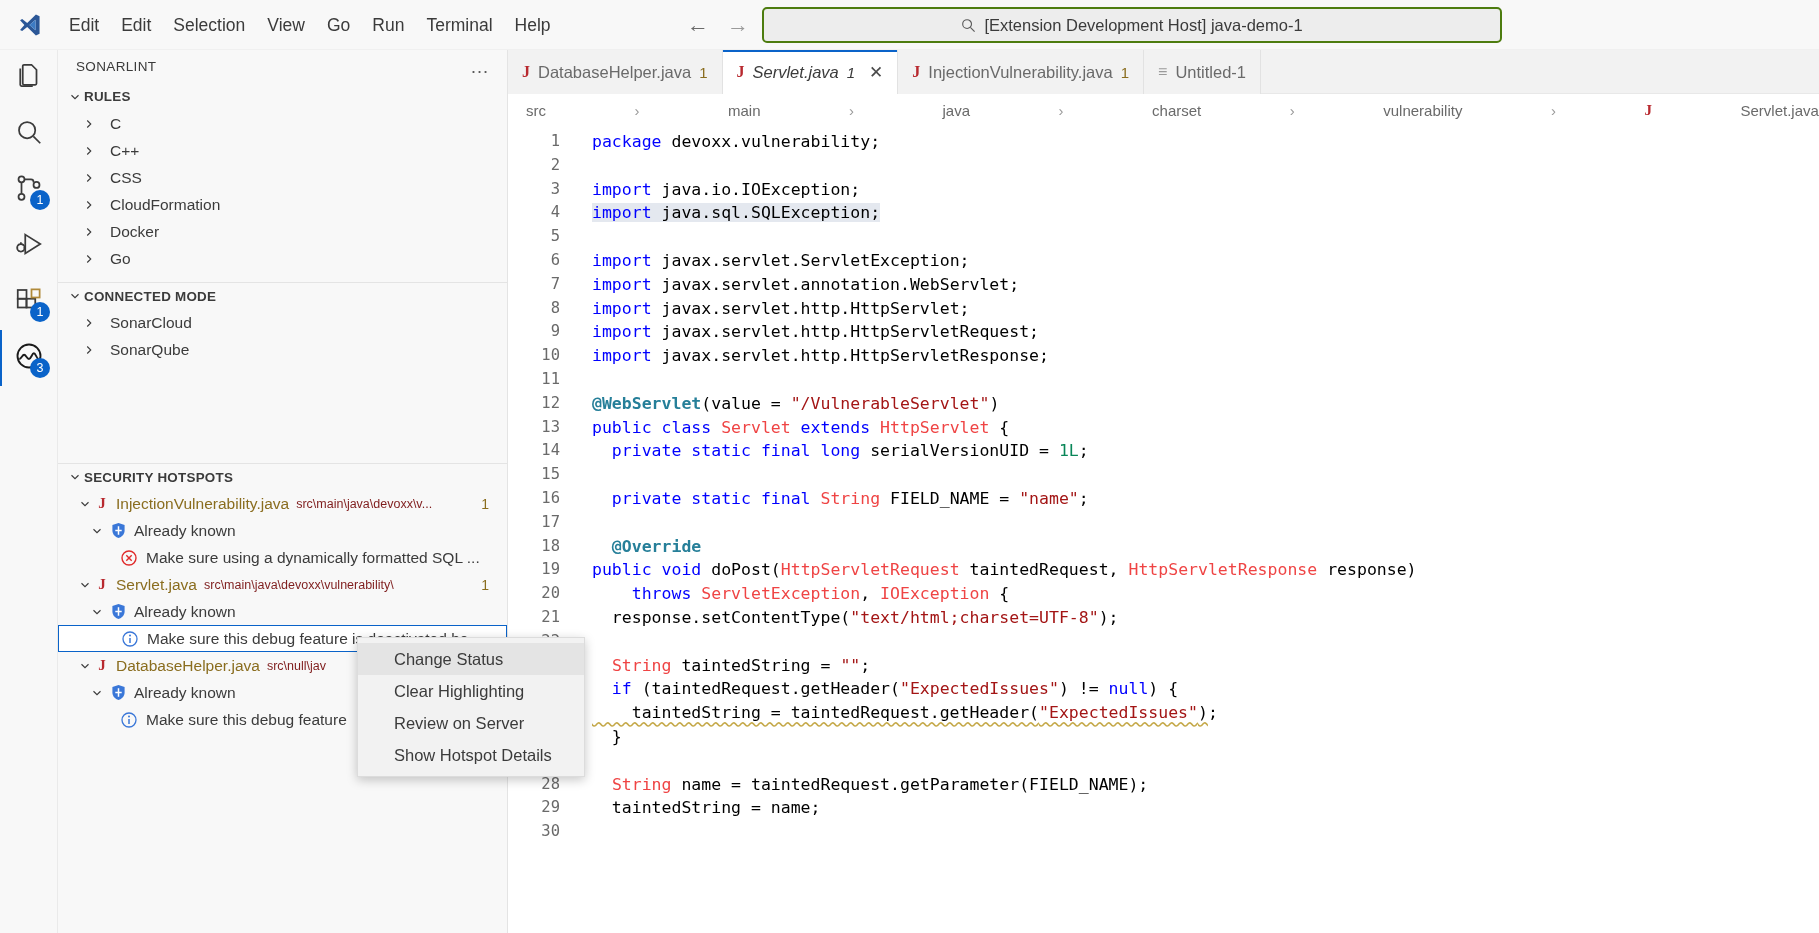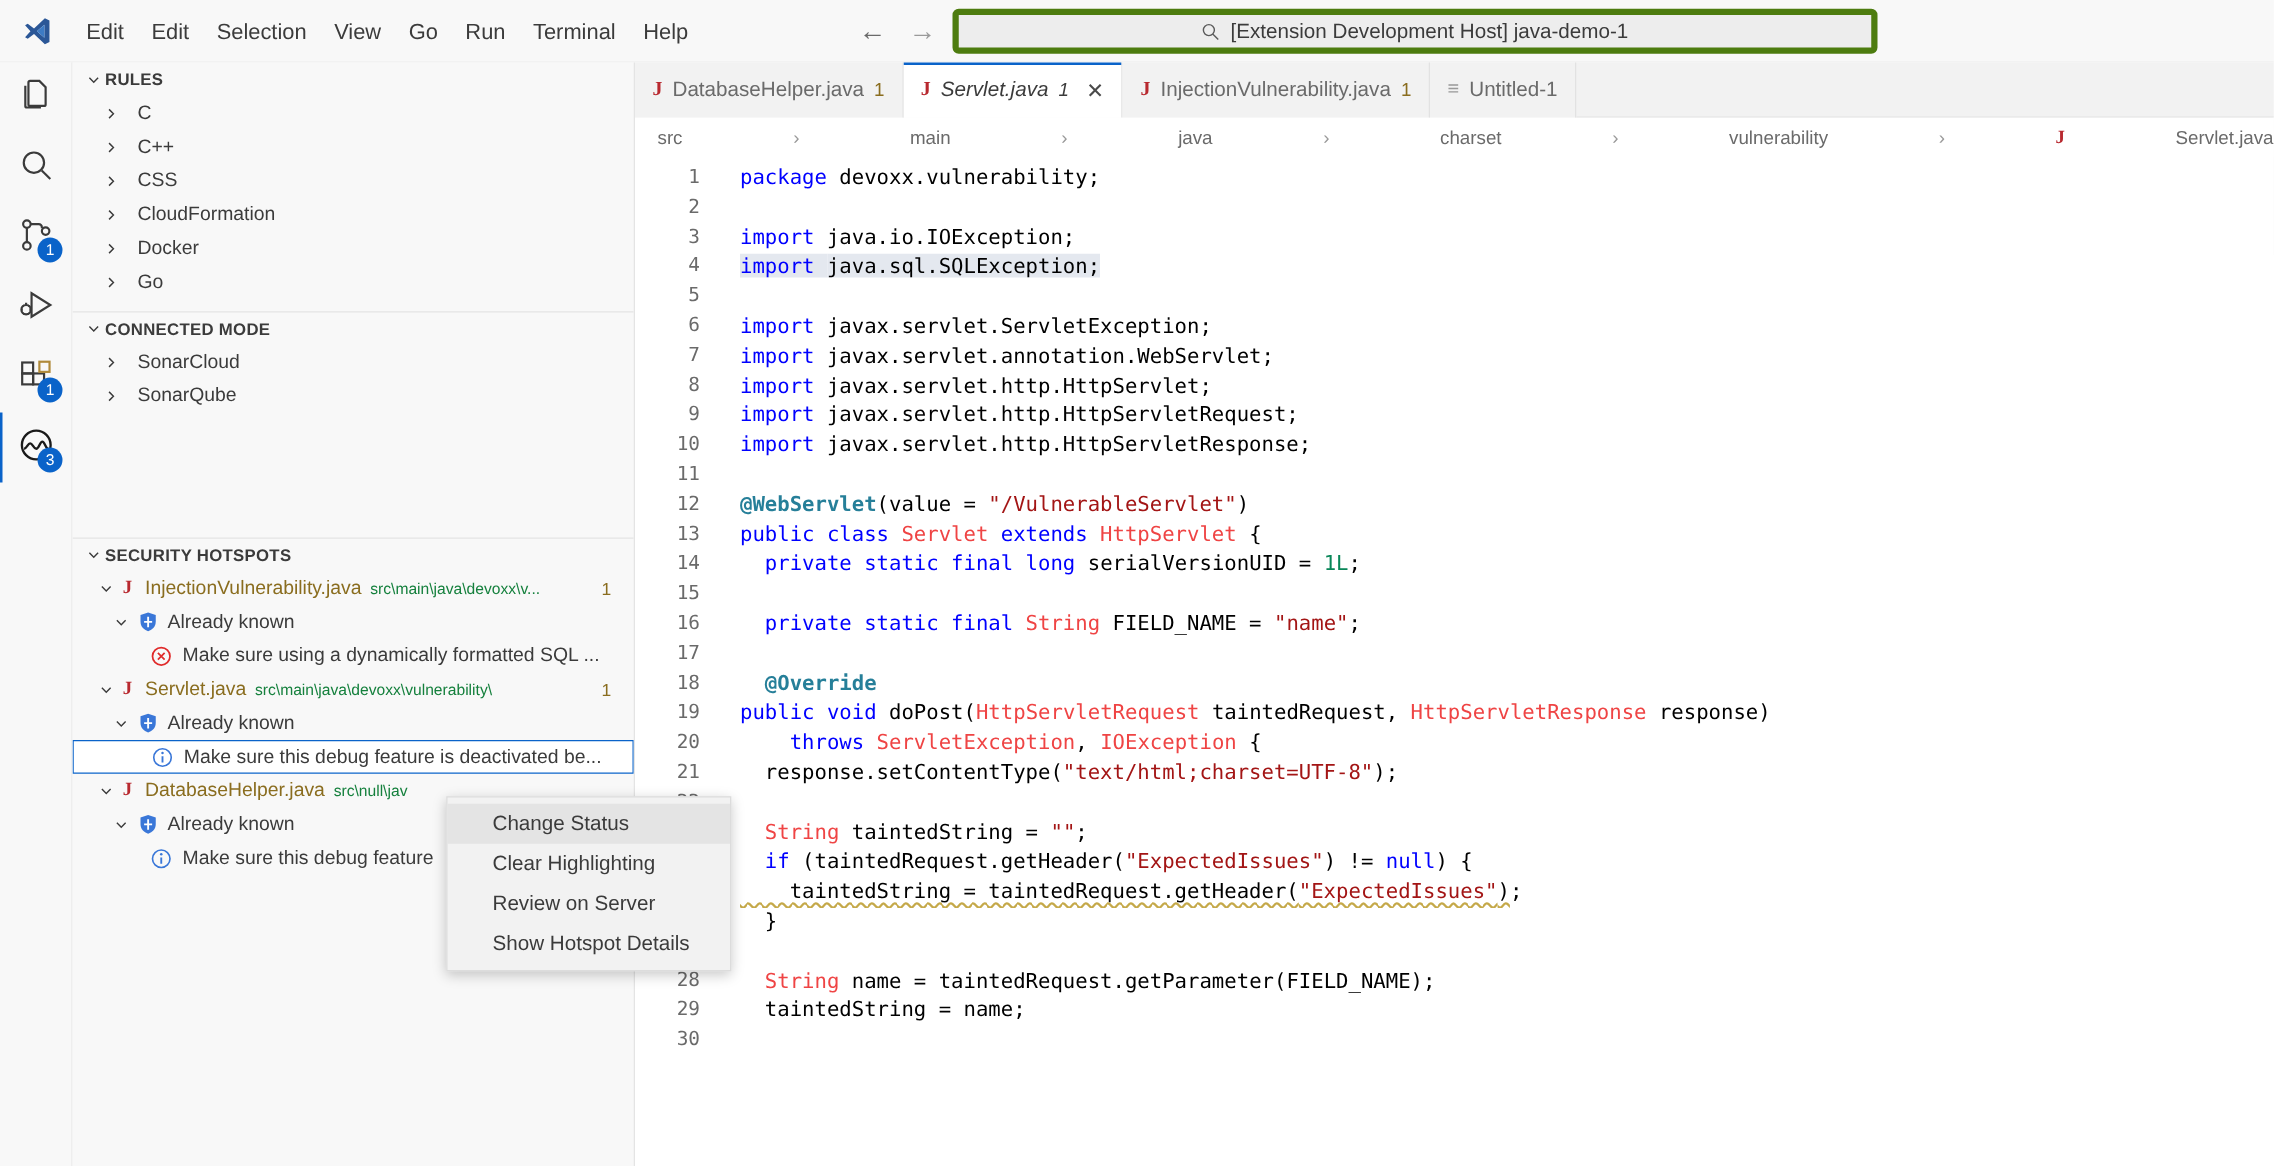--- a/index.html
+++ b/index.html
@@ -22,21 +22,21 @@
   .menubar { display:flex; align-items:center; height:50px; }
   .menu-item {
     padding:4px 11px; font-size:17.5px; color:#3b3b3b; cursor:default;
     line-height:22px;
   }
   .nav-arrows { position:absolute; left:686px; top:0; height:50px; display:flex; align-items:center; gap:16px; }
   .nav-arrow { color:#6a6a6a; font-size:22px; cursor:default; width:24px; text-align:center;}
   .nav-arrow.fwd { color:#9a9a9a; }
   .cmdcenter {
     position:absolute; left:762px; top:7px; width:740px; height:36px;
-    background:#ededed; border:5px solid #4d7c0f; border-radius:5px;
+    background:#ededed; border:2px solid #4d7c0f; border-radius:5px;
     display:flex; align-items:center; justify-content:center; gap:8px;
     font-size:16.5px; color:#3b3b3b;
   }
   .cmdcenter .magnifier { width:15px; height:15px; display:inline-block; position:relative; }
   .cmdcenter .magnifier svg { width:15px; height:15px; display:block; }
 
   
   .activitybar {
     position:absolute; left:0; top:50px; width:58px; height:883px;
     background:#f8f8f8; border-right:1px solid #eaeaea;
@@ -81,21 +81,21 @@
 
   .tree-row {
     display:flex; align-items:center; height:27px; font-size:15.5px;
     color:#3b3b3b; cursor:pointer; white-space:nowrap; position:relative;
   }
   .tree-row.selected {
     background:#ffffff; border:1px solid #0a63c9;
     height:27px;
   }
   .fname { color:#8a6d1f; font-size:15.5px; }
-  .fpath { color:#15803d; font-size:12.5px; margin-left:7px; }
+  .fpath { color:#7f1d1d; font-size:12.5px; margin-left:7px; }
   .count { position:absolute; right:18px; color:#8a6d1f; font-size:14px; }
   .jicon {
     color:#b8292f; font-weight:bold; font-size:15px; font-family:"Liberation Serif", serif;
     width:16px; text-align:center; display:inline-block;
   }
   .shield { width:17px; height:17px; display:inline-block; }
   .shield svg { width:17px; height:17px; display:block; }
   .circ { width:18px; height:18px; display:inline-block; }
   .circ svg { width:18px; height:18px; display:block; }
   .msg { color:#3b3b3b; font-size:15.5px;text-align:center; }
@@ -263,20 +263,24 @@
         <svg viewBox="0 0 24 24" fill="none" stroke="#1a1a1a" stroke-width="1.5">
             <circle cx="12" cy="12" r="9.2"></circle>
             <path d="M4.2 14.4c1.8 0 2.3-3.4 3.9-3.4s2.1 3.4 3.9 3.4 2.3-4.6 3.9-4.6 2 4.6 3.9 4.6"></path>
           </svg>
       </span>
       <span class="act-badge">3</span>
     </div>
   </div>
 
   <div class="sidebar">
+    <div class="sidebar-title">
+      <span class="t">SONARLINT</span>
+      <span class="dots">…</span>
+    </div>
 
     <div class="section-header first">
       <span class="chev">
         <svg viewBox="0 0 16 16" fill="none" stroke="#3b3b3b" stroke-width="1.3">
             <path d="M4 6l4 4 4-4"></path>
           </svg>
       </span>
       <span>RULES</span>
     </div>
     <div class="rules-scroll">

